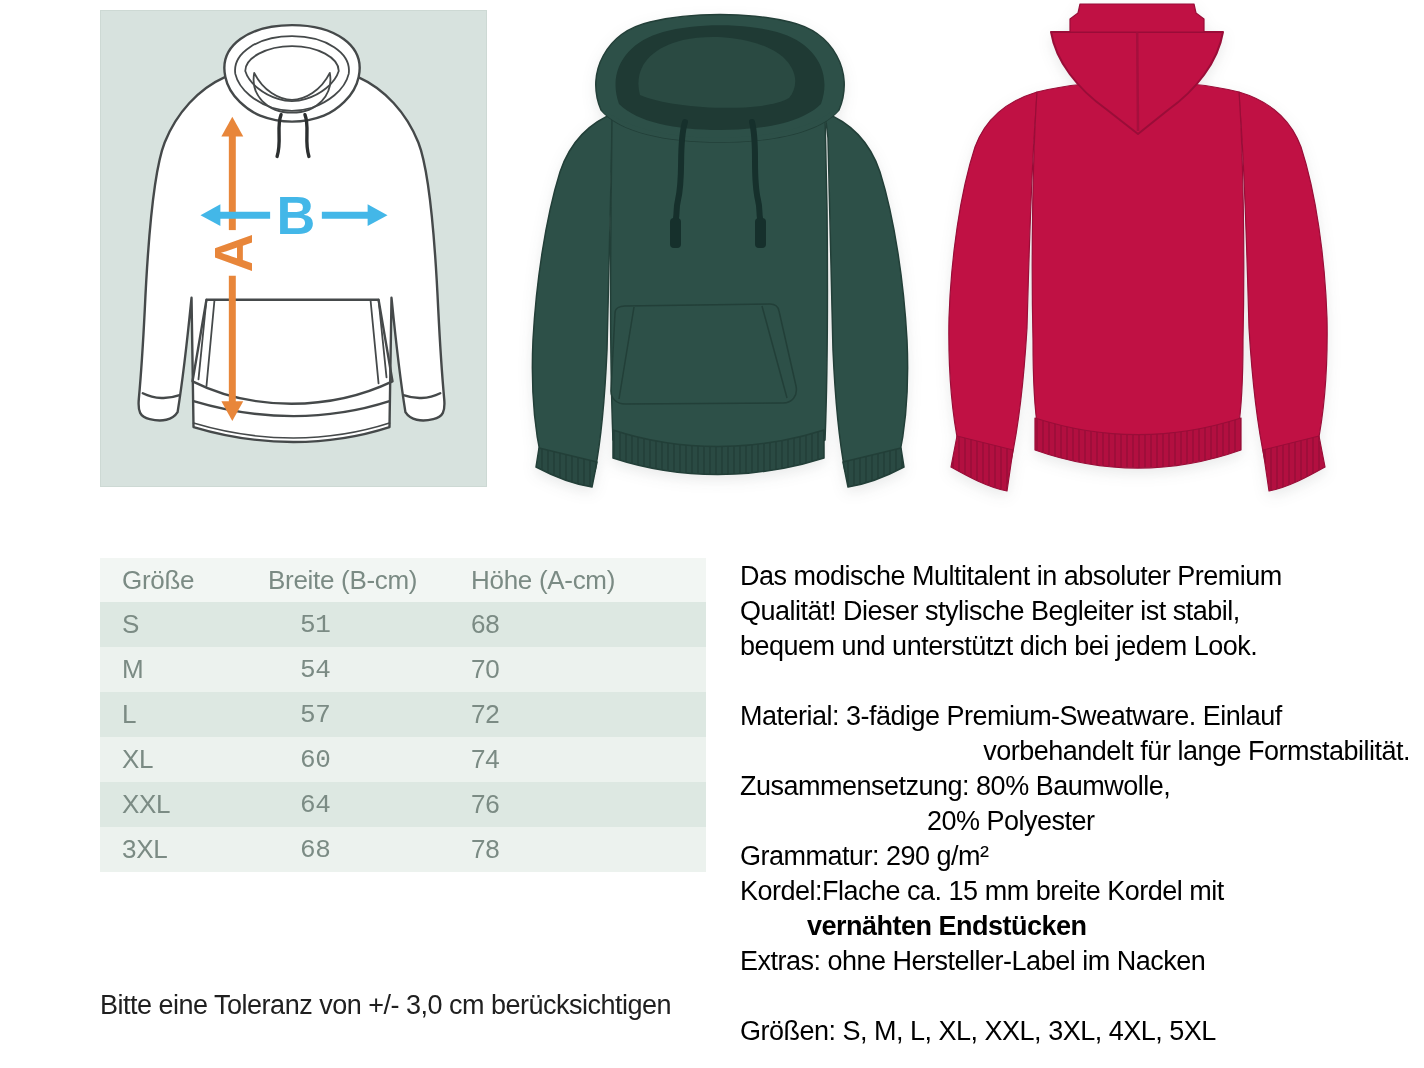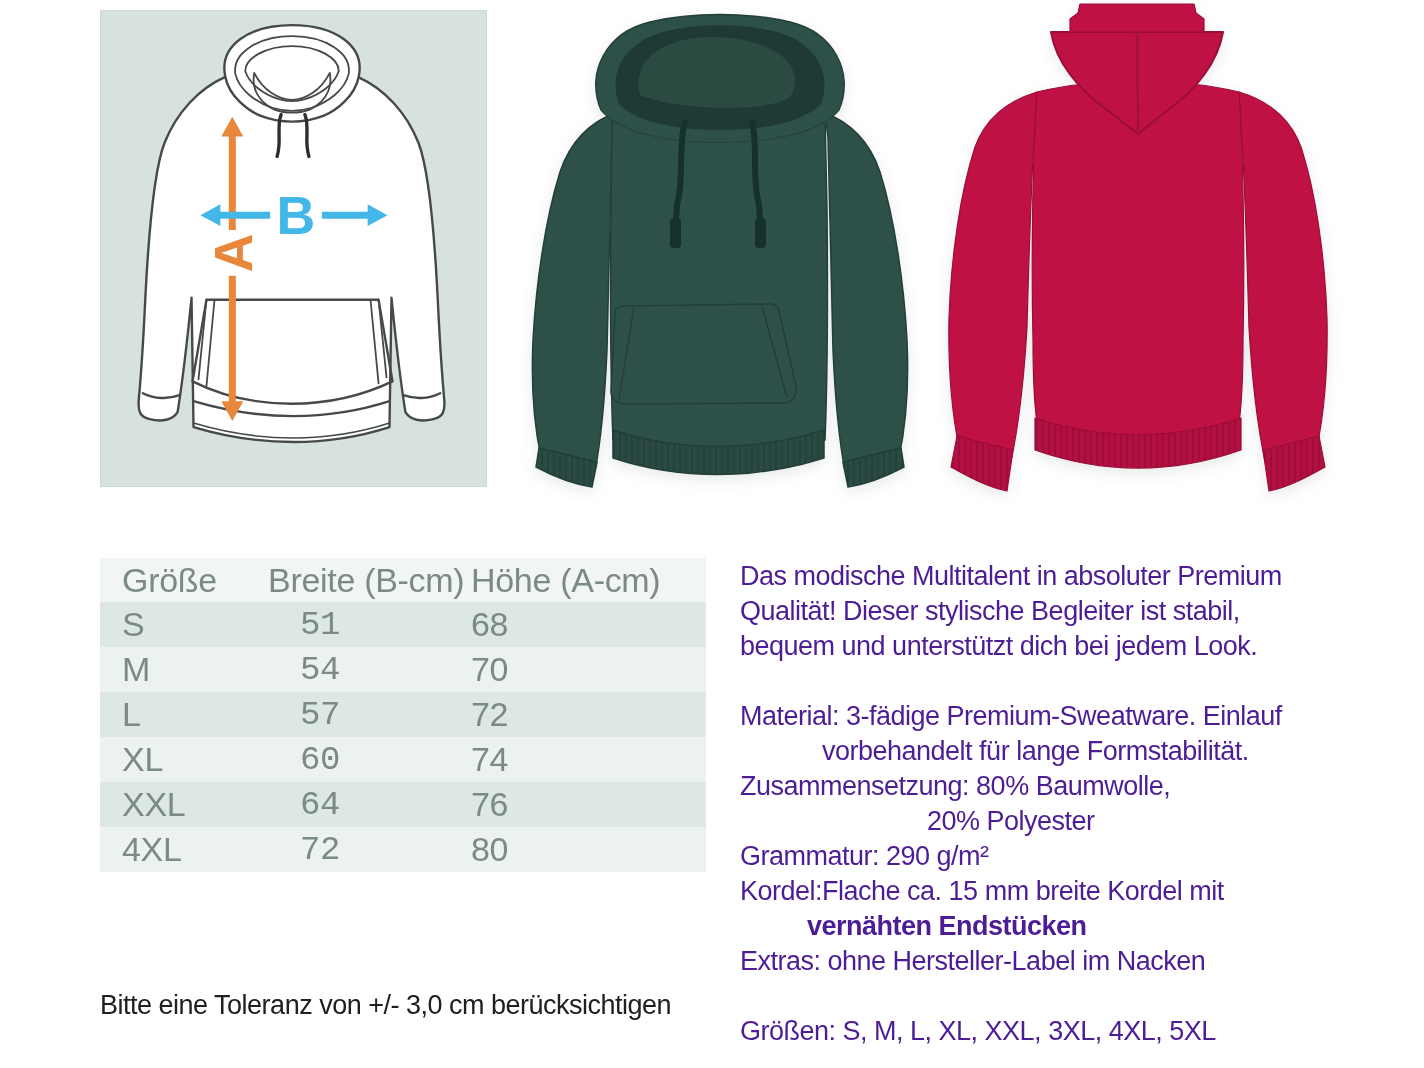--- a/index.html
+++ b/index.html
@@ -15,46 +15,46 @@
   }
   .diagram-panel svg, .photo svg { width:100%; height:100%; display:block; }
   .photo-front { left:515px; top:10px;  width:410px; height:480px; }
   .photo-back  { left:938px; top:0;     width:396px; height:500px; }
   .photo svg { filter:drop-shadow(0 5px 7px rgba(40,50,48,0.10)); }
 
   
   .size-table {
     position:absolute; left:100px; top:558px; width:606px;
     border-collapse:collapse; table-layout:fixed;
-    font-size:34px; color:#7b8b84; letter-spacing:-0.3px;
+    font-size:26px; color:#7b8b84; letter-spacing:-0.3px;
   }
   .size-table col.c1 { width:146px; }
   .size-table col.c2 { width:203px; }
   .size-table col.c3 { width:257px; }
   .size-table th, .size-table td {
     font-weight:400; text-align:left; padding:0 0 0 22px;
     height:45px; vertical-align:middle; white-space:nowrap;
   }
   .size-table thead th { background:#f2f6f3; height:44px; }
   .size-table tbody td:nth-child(2) { padding-left:54px;font-family:Liberation Mono, monospace; }
   .size-table tbody tr:nth-child(odd)  td { background:#dde8e2; }
   .size-table tbody tr:nth-child(even) td { background:#ecf2ee; }
 
   .tolerance-note {
     position:absolute; left:100px; top:990px;
     font-size:27px; color:#202020; letter-spacing:-0.5px; white-space:nowrap;
   }
 
   .description {
     position:absolute; left:740px; top:559px; width:670px;
-    font-size:27px; line-height:35px; color:#4c1d95; letter-spacing:-0.5px;
+    font-size:27px; line-height:35px; color:#000000; letter-spacing:-0.5px;
   }
   .desc-line { min-height:35px; white-space:nowrap; }
   .desc-line.ind-1 { padding-left:67px;font-weight:bold; }
-  .desc-line.ind-2 { padding-left:82px; }
+  .desc-line.ind-2 { padding-left:82px;text-align:right; }
   .desc-line.ind-3 { padding-left:187px; }
 </style>
 </head>
 <body>
 
 <div class="panel diagram-panel">
   <svg viewBox="0 0 387 477">
     <g fill="#ffffff" stroke="#45494a" stroke-width="2.4" stroke-linejoin="round" stroke-linecap="round">
 
       <path d="M125,66 C98,78 76,102 64,132 C53,160 47,235 44,300 C42,340 40,368 38,390
@@ -212,23 +212,23 @@
         <td>XL</td>
         <td>60</td>
         <td>74</td>
       </tr>
       <tr>
         <td>XXL</td>
         <td>64</td>
         <td>76</td>
       </tr>
       <tr>
-        <td>4XL</td>
-        <td>72</td>
-        <td>80</td>
+        <td>3XL</td>
+        <td>68</td>
+        <td>78</td>
       </tr>
     </tbody>
 </table>
 
 <div class="tolerance-note">Bitte eine Toleranz von +/- 3,0 cm berücksichtigen</div>
 
 <div class="description">
     <div class="desc-line ind-0">Das modische Multitalent in absoluter Premium</div>
     <div class="desc-line ind-0">Qualität! Dieser stylische Begleiter ist stabil,</div>
     <div class="desc-line ind-0">bequem und unterstützt dich bei jedem Look.</div>

